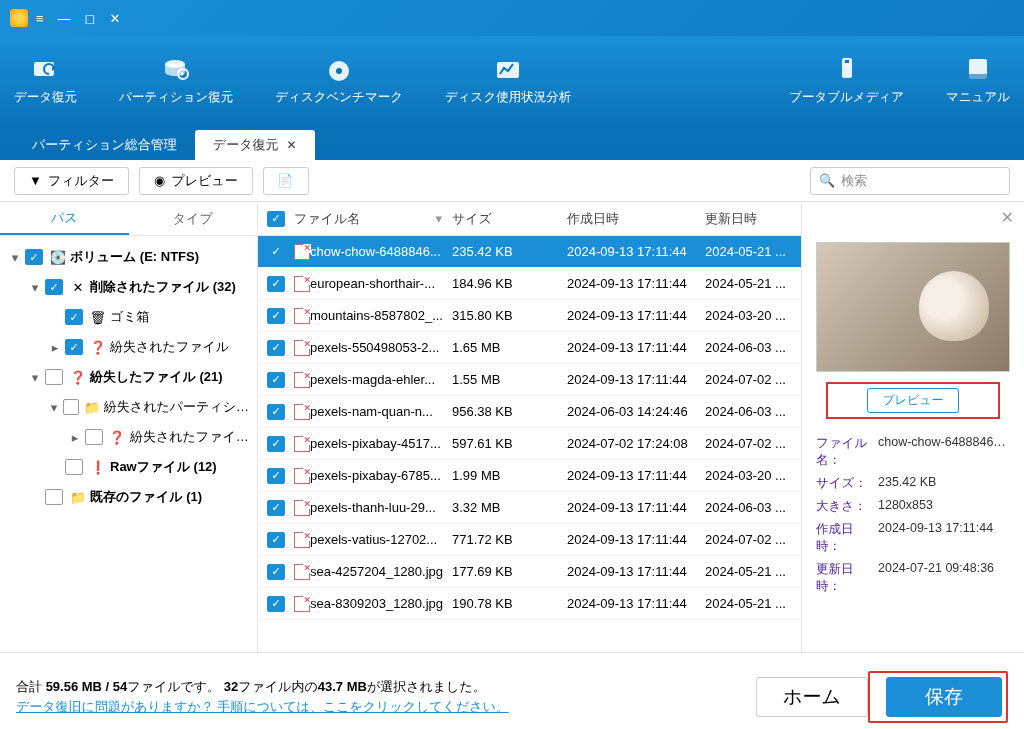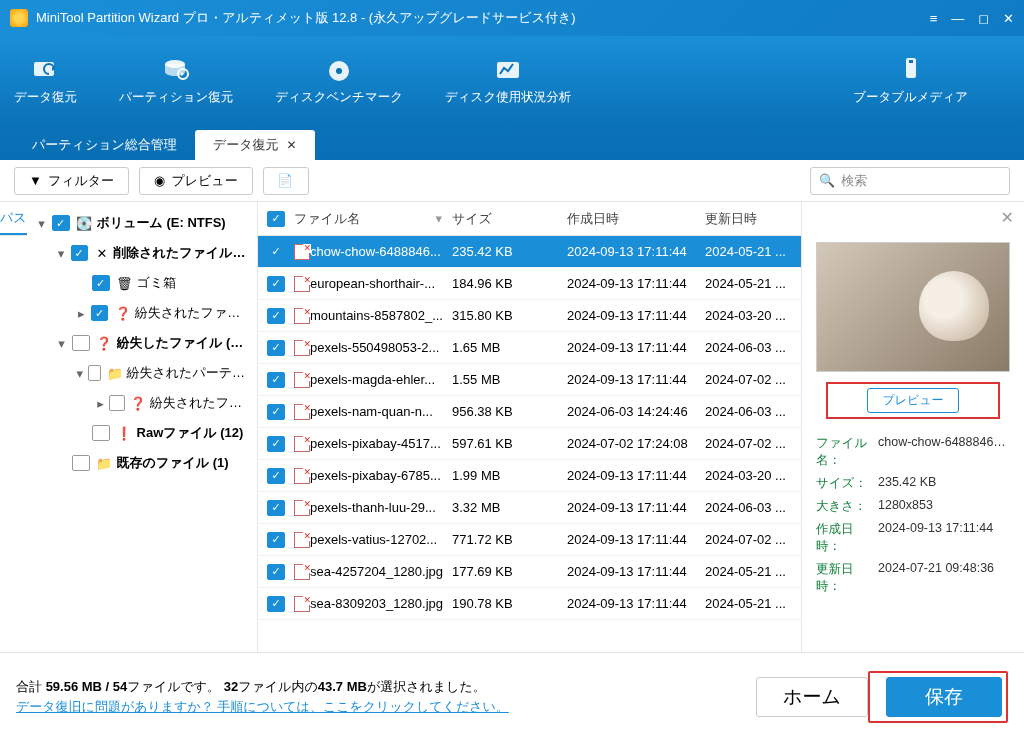--- a/index.html
+++ b/index.html
@@ -14,21 +14,21 @@
 .toolbar-icon { width: 34px; height: 28px; display: flex; align-items: center; justify-content: center; }
 .toolbar-spacer { flex: 1; }
 .tabs-row { height: 36px; background: linear-gradient(180deg, #0a72b8, #086fb5); display: flex; align-items: flex-end; padding-left: 14px; }
 .tab { height: 30px; padding: 0 18px; display: flex; align-items: center; font-size: 13px; color: #fff; cursor: pointer; border-radius: 3px 3px 0 0; margin-top: 43px; }
 .tab.active { background: #fff; color: #333; font-weight: 500; }
 .tab .close { margin-left: 8px; font-size: 12px; }
 .filterbar { height: 42px; background: #fff; border-bottom: 1px solid #e3e3e3; display: flex; align-items: center; padding: 0 14px; gap: 10px; }
 .pill { height: 28px; border: 1px solid #ccc; border-radius: 3px; padding: 0 14px; display: flex; align-items: center; gap: 6px; font-size: 13px; background: #fff; cursor: pointer; }
 .searchbox { margin-left: auto; width: 200px; height: 28px; border: 1px solid #ccc; border-radius: 3px; display: flex; align-items: center; padding: 0 8px; font-size: 13px; color: #888; gap: 6px; }
 .main { display: flex; height: 450px; }
-.tree-panel { width: 258px; border-right: 1px solid #e6e6e6; display: flex; flex-direction: row; }
+.tree-panel { width: 258px; border-right: 1px solid #e6e6e6; display: flex; flex-direction: column; }
 .tree-tabs { height: 34px; display: flex; border-bottom: 1px solid #e6e6e6; }
 .tree-tab { flex: 1; display: flex; align-items: center; justify-content: center; font-size: 13px; cursor: pointer; color: #666; }
 .tree-tab.active { color: #1a8fd8; border-bottom: 2px solid #1a8fd8; font-weight: 500; }
 .tree-body { flex: 1; overflow: auto; padding: 6px 0; font-size: 13px; }
 .tree-row { display: flex; align-items: center; height: 30px; padding: 0 8px; cursor: pointer; }
 .tr-exp { width: 14px; text-align: center; color: #666; }
 .tr-chk { width: 18px; height: 16px; margin: 0 3px; display: inline-flex; align-items: center; justify-content: center; border: 1px solid #999; border-radius: 2px; font-size: 11px; }
 .tr-chk.checked { background: #1a8fd8; border-color: #1a8fd8; color: #fff; }
 .tr-chk.unchecked { background: #fff; }
 .tr-ico { width: 18px; text-align: center; margin: 0 3px; }
@@ -52,37 +52,36 @@
 .lr-updated { flex: 0 0 96px; white-space: nowrap; overflow: hidden; text-overflow: ellipsis; }
 .fico { width: 16px; height: 16px; background: #fff; border: 1px solid #c66; position: relative; display: inline-block; }
 .fico::after { content: "✕"; position: absolute; top: -2px; right: -2px; font-size: 9px; color: #d33; background: #fff; }
 .preview-panel { width: 232px; border-left: 1px solid #e6e6e6; padding: 10px 14px; font-size: 12.5px; position: relative; }
 .preview-close { position: absolute; top: 6px; right: 10px; color: #999; cursor: pointer; font-size: 16px; }
 .preview-img { width: 194px; height: 130px; margin: 30px auto 10px; background: linear-gradient(135deg, #d4c8b8, #8a7a68); border: 1px solid #ccc; display: block; position: relative; overflow: hidden; }
 .preview-img::before { content: ""; position: absolute; right: 20px; top: 28px; width: 70px; height: 70px; background: radial-gradient(circle at 35% 40%, #f5efe6 30%, #bda98f); border-radius: 50% 50% 45% 45%; }
 .preview-btn-wrap { text-align: center; border: 2px solid #d33; padding: 4px 0; margin: 6px 10px 16px; }
 .preview-btn { display: inline-block; border: 1px solid #1a8fd8; color: #1a8fd8; padding: 3px 14px; border-radius: 3px; cursor: pointer; font-size: 12px; }
 .props { display: grid; grid-template-columns: 62px 1fr; row-gap: 6px; color: #333; }
-.props .k { color: #15803d; }
+.props .k { color: #4c1d95; }
 .props .v { white-space: nowrap; overflow: hidden; text-overflow: ellipsis; }
 .footer { height: 88px; border-top: 1px solid #e3e3e3; display: flex; align-items: center; padding: 0 16px; font-size: 13px; }
 .footer-left { flex: 1; }
 .footer-left .line1 { margin-bottom: 2px; }
 .footer-left .link { color: #1a8fd8; text-decoration: underline; cursor: pointer; }
 .footer-btn { height: 40px; padding: 0 26px; border: 1px solid #ccc; border-radius: 3px; margin-left: 12px; display: flex; align-items: center; cursor: pointer; font-size: 19px; }
 .footer-btn.primary { background: #1a8fd8; color: #fff; border-color: #1a8fd8; padding: 0 38px; }
 .save-wrap { border: 2px solid #d33; padding: 4px; border-radius: 2px; }
 svg.ico { width: 30px; height: 26px; }
 </style>
 </head>
 <body>
 
 <div class="titlebar">
   <span class="logo"></span>
-  <span class="titlebar-title">MiniTool Partition Wizard プロ・アルティメット版 12.8 - (永久アップグレードサービス付き)</span>
   <div class="titlebar-actions">
     <span>≡</span>
     <span>—</span>
     <span>◻</span>
     <span>✕</span>
   </div>
 </div>
 
 <div class="toolbar">
   <div class="toolbar-item">
@@ -127,20 +126,29 @@
   <div class="toolbar-spacer"></div>
   <div class="toolbar-item">
     <span class="toolbar-icon">
         <svg class="ico" viewBox="0 0 30 26">
           <rect x="10" y="2" width="10" height="20" rx="2" fill="#fff" opacity="0.9"></rect>
           <rect x="13" y="4" width="4" height="3" fill="#0a72b8"></rect>
         </svg>
       </span>
     <span>ブータブルメディア</span>
   </div>
+  <div class="toolbar-item" style="margin-right:0">
+    <span class="toolbar-icon">
+        <svg class="ico" viewBox="0 0 30 26">
+          <rect x="6" y="3" width="18" height="20" rx="2" fill="#fff" opacity="0.9"></rect>
+          <rect x="6" y="18" width="18" height="5" fill="#0a72b8" opacity="0.6"></rect>
+        </svg>
+      </span>
+    <span>マニュアル</span>
+  </div>
 </div>
 
 <div class="tabs-row">
   <div class="tab">パーティション総合管理</div>
   <div class="tab active">
     <span>データ復元</span>
     <span class="close">✕</span>
   </div>
 </div>
 
@@ -159,20 +167,21 @@
   <div class="searchbox">
     <span>🔍</span>
     <span>検索</span>
   </div>
 </div>
 
 <div class="main">
   <div class="tree-panel">
     <div class="tree-tabs">
       <div class="tree-tab active">パス</div>
+      <div class="tree-tab">タイプ</div>
     </div>
     <div class="tree-body" id="tree-body">
         <div class="tree-row" style="padding-left: 8px;">
           <span class="tr-exp">▾</span>
           <span class="tr-chk checked">✓</span>
           <span class="tr-ico">💽</span>
           <span class="tr-text bold">ボリューム (E: NTFS)</span>
         </div>
         <div class="tree-row" style="padding-left: 28px;">
           <span class="tr-exp">▾</span>

